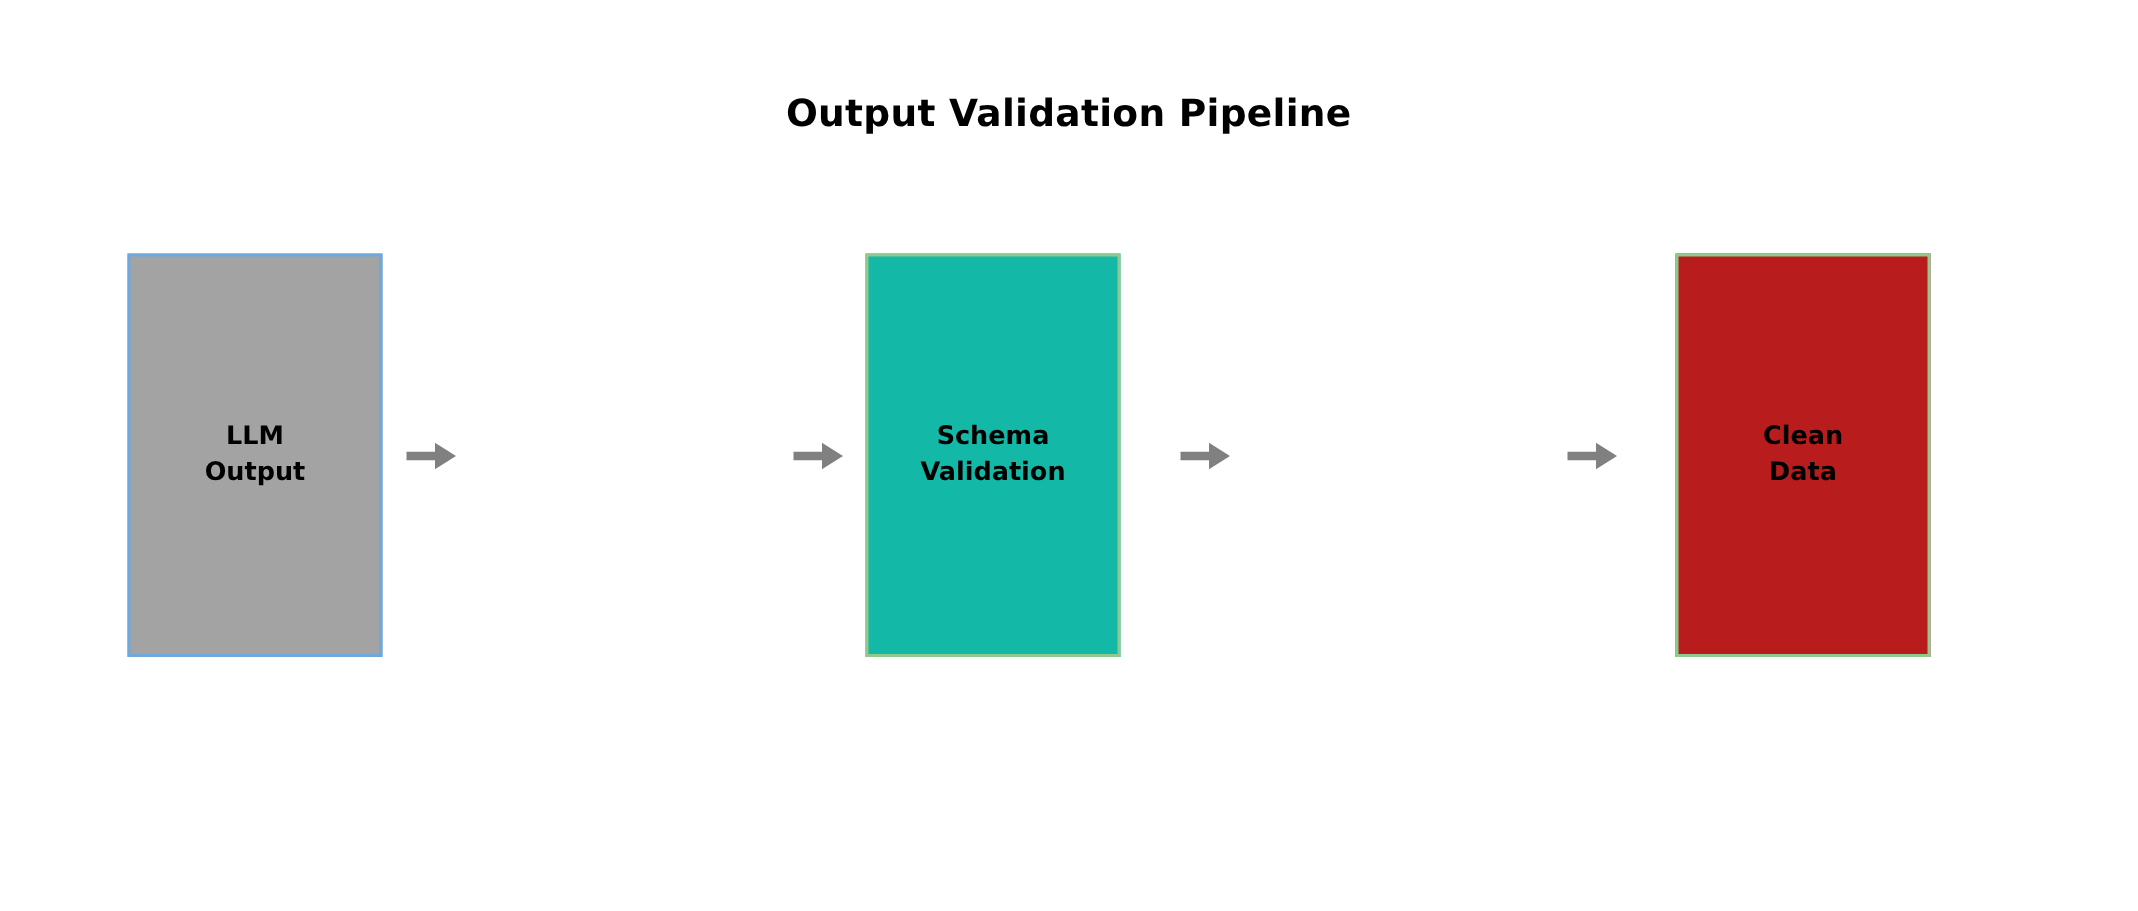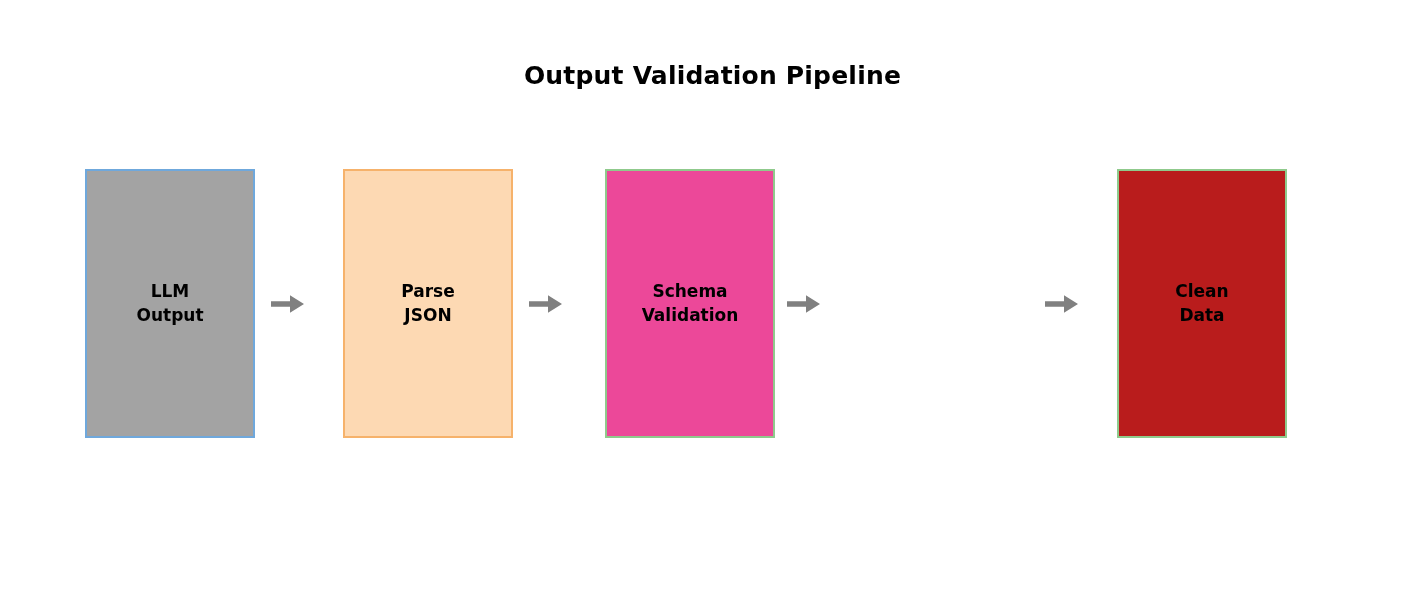--- a/index.html
+++ b/index.html
@@ -81,30 +81,26 @@
 
     <div class="stage-box" style="left: 0px; background-color: #a3a3a3; border-color: rgb(111, 168, 220);">
       <div class="stage-label">LLM
 Output</div>
     </div>
 
     <svg class="flow-arrow" style="left:185px;" viewBox="0 0 36 22">
       <path d="M1,8.2 L20,8.2 L20,2.2 L34,11 L20,19.8 L20,13.8 L1,13.8 Z" fill="#808080"></path>
     </svg>
 
-    <div class="stage-box" style="left: 258px; background-color: rgb(253, 217, 179); border-color: rgb(246, 178, 107);">
-      <div class="stage-label">Parse
-JSON</div>
-    </div>
 
     <svg class="flow-arrow" style="left:443px;" viewBox="0 0 36 22">
       <path d="M1,8.2 L20,8.2 L20,2.2 L34,11 L20,19.8 L20,13.8 L1,13.8 Z" fill="#808080"></path>
     </svg>
 
-    <div class="stage-box" style="left: 520px; background-color: #ec4899; border-color: rgb(143, 202, 140);">
+    <div class="stage-box" style="left: 492px; background-color: #14b8a6; border-color: rgb(143, 202, 140);">
       <div class="stage-label">Schema
 Validation</div>
     </div>
 
     <svg class="flow-arrow" style="left:701px;" viewBox="0 0 36 22">
       <path d="M1,8.2 L20,8.2 L20,2.2 L34,11 L20,19.8 L20,13.8 L1,13.8 Z" fill="#808080"></path>
     </svg>
 
 
     <svg class="flow-arrow" style="left:959px;" viewBox="0 0 36 22">

